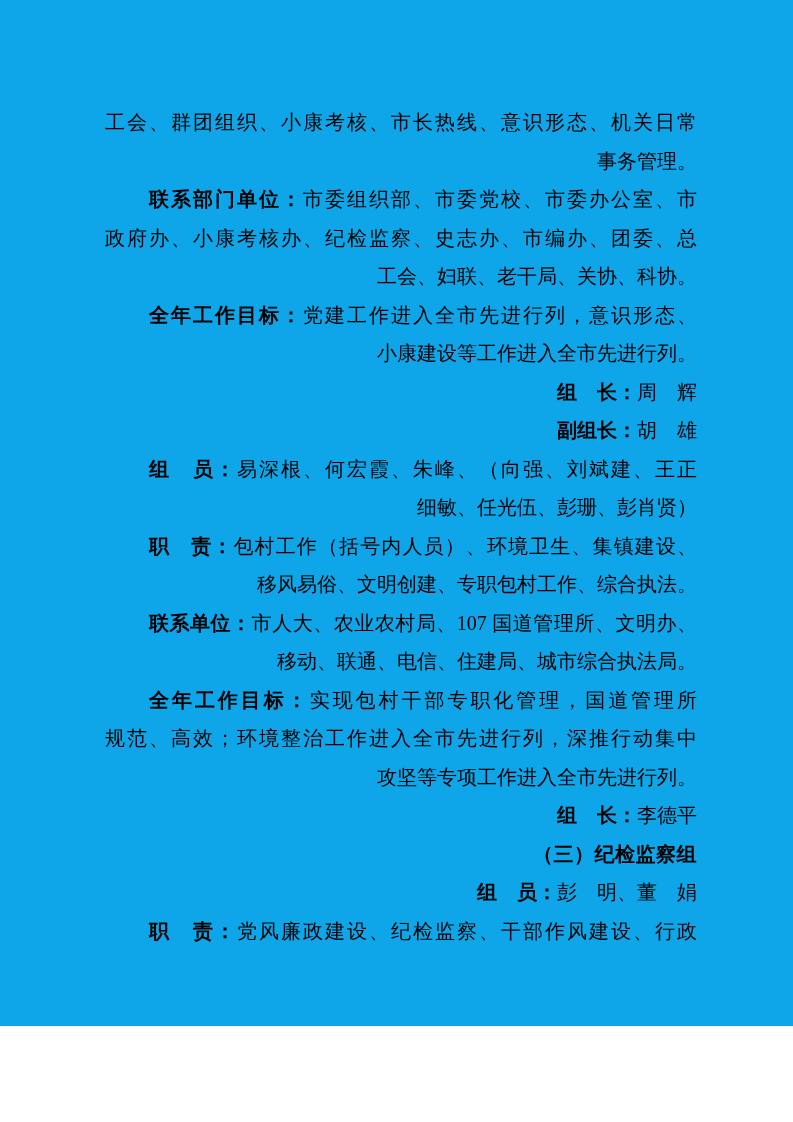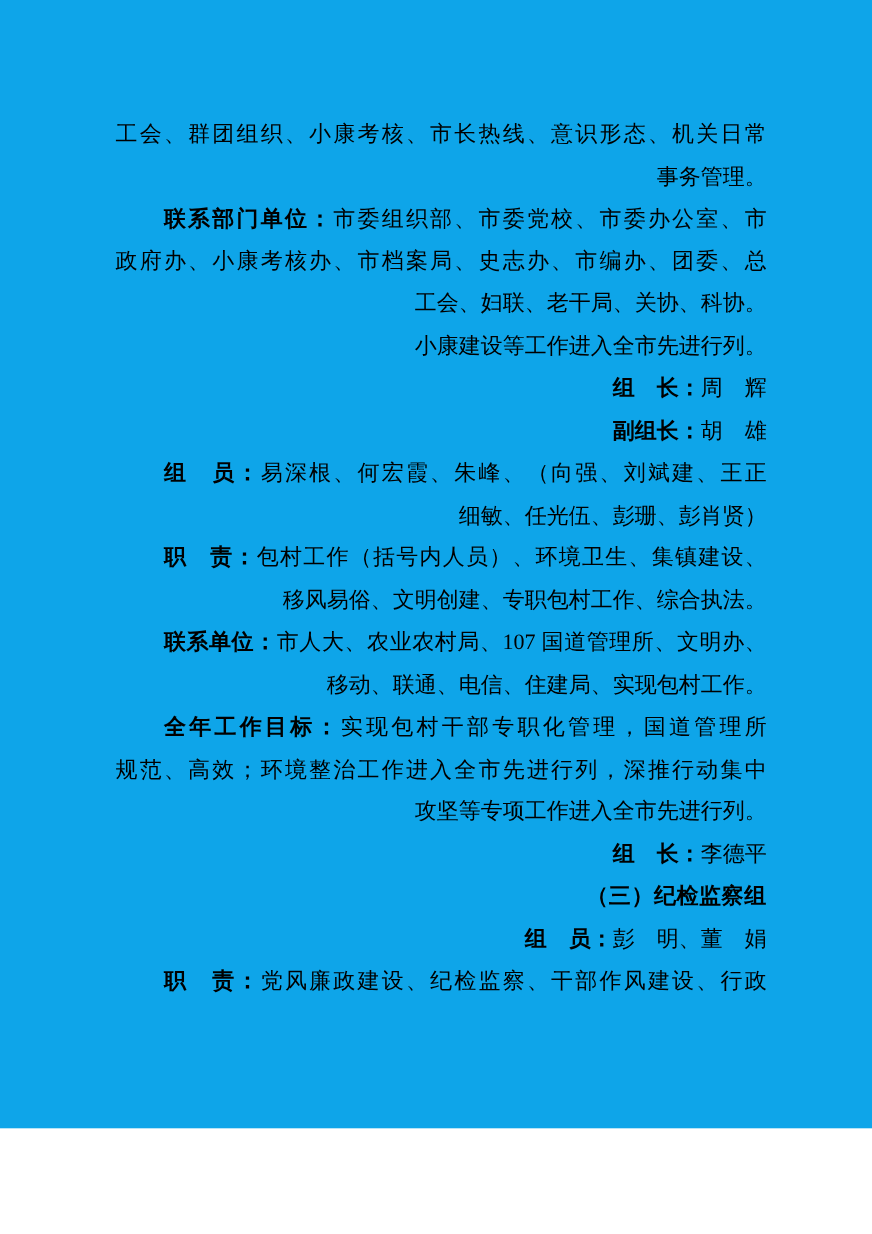--- a/index.html
+++ b/index.html
@@ -58,31 +58,32 @@
 </style>
 </head>
 <body>
 
 <div class="page">
   <div class="content">
 
   <div class="line justify"><span>工会、群团组织、小康考核、市长热线、意识形态、机关日常</span></div>
       <div class="line"><span>事务管理。</span></div>
       <div class="line indent justify"><span class="label">联系部门单位：</span><span>市委组织部、市委党校、市委办公室、市</span></div>
-      <div class="line justify"><span>政府办、小康考核办、市档案局、史志办、市编办、团委、总</span></div>
+      <div class="line justify"><span>政府办、小康考核办、纪检监察、史志办、市编办、团委、总</span></div>
       <div class="line"><span>工会、妇联、老干局、关协、科协。</span></div>
+      <div class="line indent justify"><span class="label">全年工作目标：</span><span>党建工作进入全市先进行列，意识形态、</span></div>
       <div class="line"><span>小康建设等工作进入全市先进行列。</span></div>
       <div class="line indent"><span class="label">组　长：</span><span>周　辉</span></div>
       <div class="line indent"><span class="label">副组长：</span><span>胡　雄</span></div>
       <div class="line indent justify"><span class="label">组　员：</span><span>易深根、何宏霞、朱峰、（向强、刘斌建、王正</span></div>
       <div class="line"><span>细敏、任光伍、彭珊、彭肖贤）</span></div>
       <div class="line indent justify"><span class="label">职　责：</span><span>包村工作（括号内人员）、环境卫生、集镇建设、</span></div>
       <div class="line"><span>移风易俗、文明创建、专职包村工作、综合执法。</span></div>
       <div class="line indent justify"><span class="label">联系单位：</span><span>市人大、农业农村局、107 国道管理所、文明办、</span></div>
-      <div class="line"><span>移动、联通、电信、住建局、实现包村工作。</span></div>
+      <div class="line"><span>移动、联通、电信、住建局、城市综合执法局。</span></div>
       <div class="line indent justify"><span class="label">全年工作目标：</span><span>实现包村干部专职化管理，国道管理所</span></div>
       <div class="line justify"><span>规范、高效；环境整治工作进入全市先进行列，深推行动集中</span></div>
       <div class="line"><span>攻坚等专项工作进入全市先进行列。</span></div>
       <div class="line indent"><span class="label">组　长：</span><span>李德平</span></div>
       <div class="line indent heading"><span class="label">（三）纪检监察组</span></div>
       <div class="line indent"><span class="label">组　员：</span><span>彭　明、董　娟</span></div>
       <div class="line indent justify"><span class="label">职　责：</span><span>党风廉政建设、纪检监察、干部作风建设、行政</span></div>
     </div>
   <div class="page-number">3</div>
 </div>

